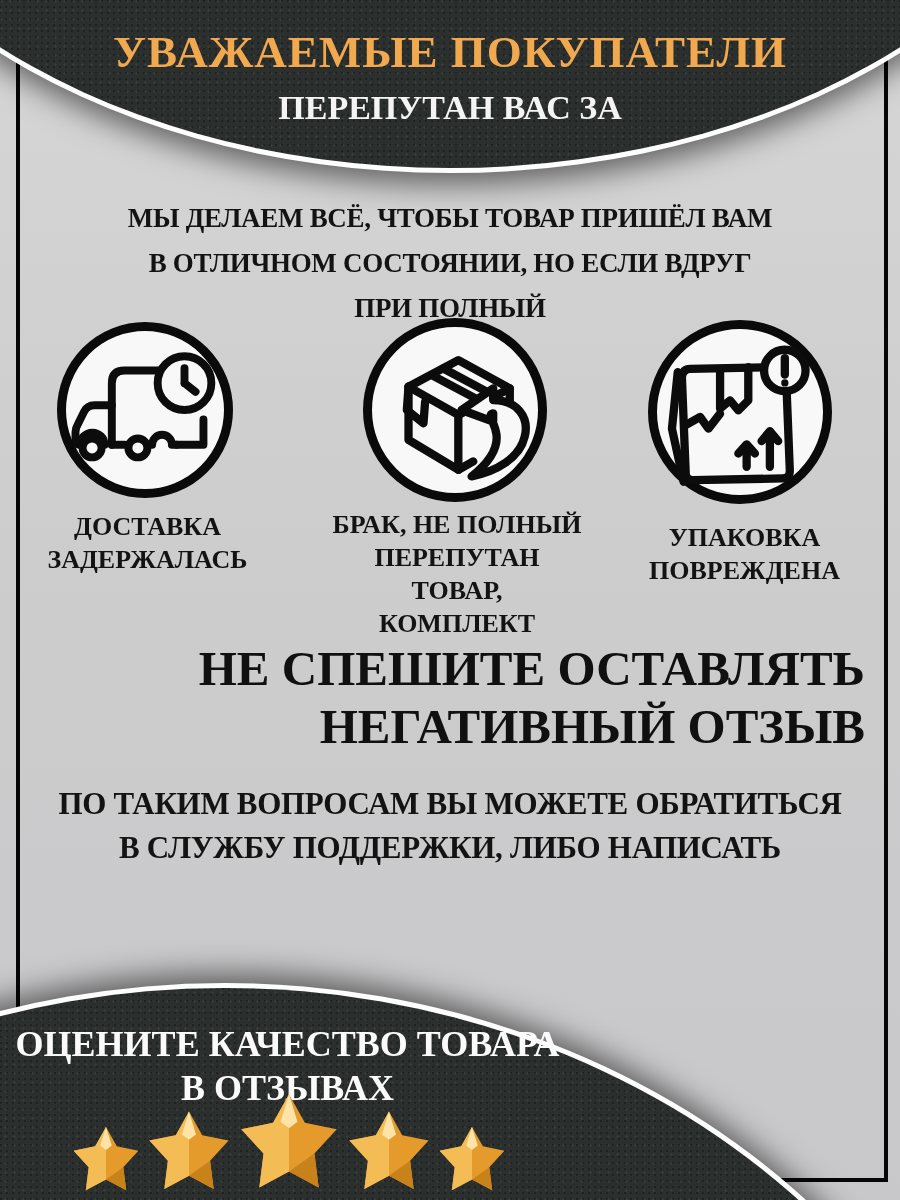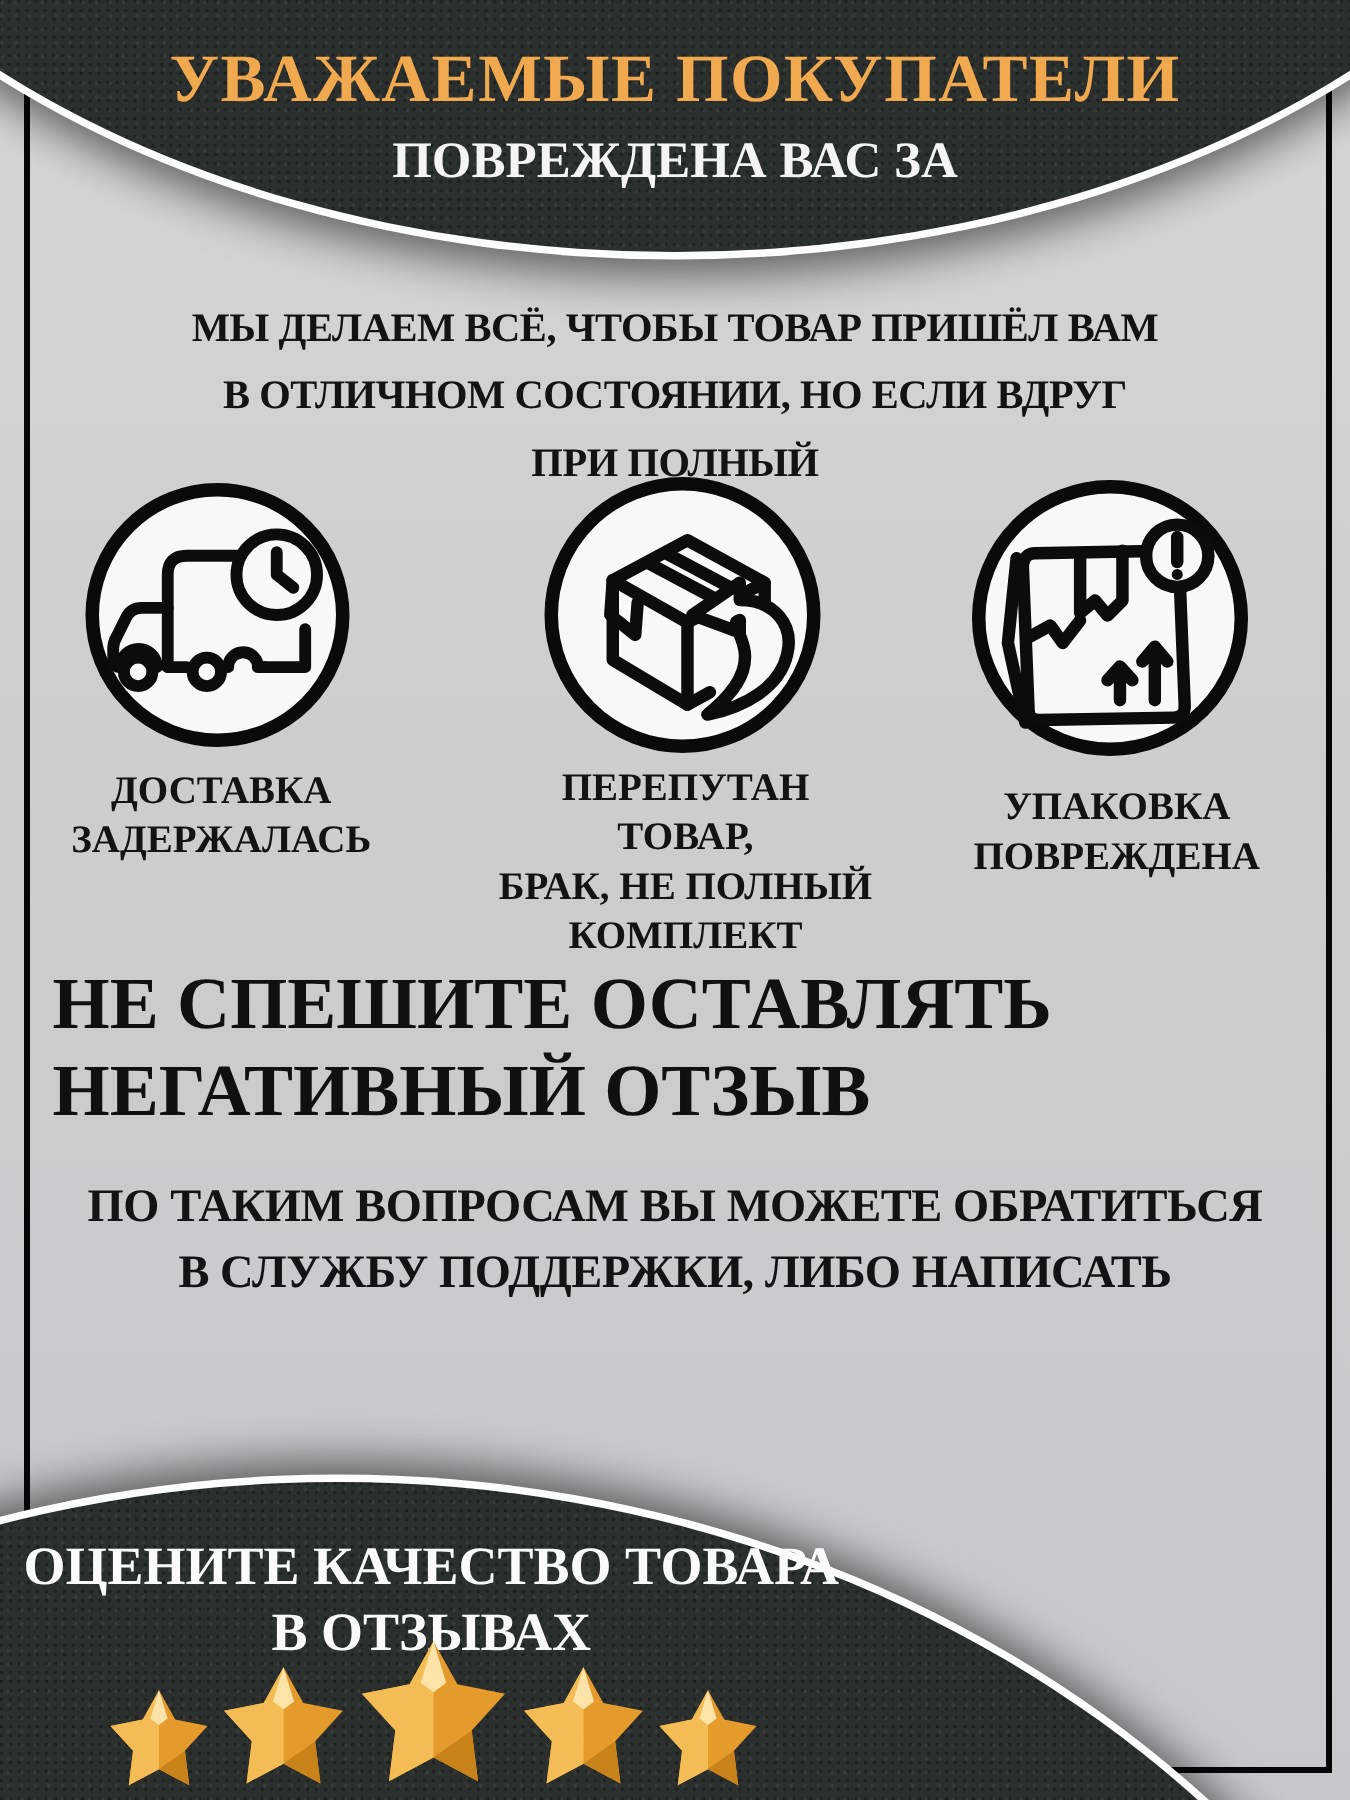--- a/index.html
+++ b/index.html
@@ -27,21 +27,21 @@
     box-shadow:0 0 0 5px #fdfdfd, 0 -14px 30px rgba(0,0,0,0.55);}
 
   
   .header-text{left:0;top:26px;width:900px;text-align:center;z-index:4;}
   .header-title{font-size:45px;font-weight:700;letter-spacing:1px;color:#f0a94e;}
   .header-sub{margin-top:10px;font-size:34px;line-height:40px;font-weight:700;color:#f4f4f4;}
 
   
   .intro{left:35px;top:196px;width:830px;text-align:center;z-index:2;
     font-size:27px;line-height:45px;font-weight:700;color:#131313;letter-spacing:-0.3px;}
-  .heading{left:35px;top:640px;width:830px;text-align:left;z-index:2;
+  .heading{left:35px;top:640px;width:830px;text-align:right;z-index:2;
     font-size:49px;line-height:58px;font-weight:700;color:#101010;}
   .support{left:35px;top:782px;width:830px;text-align:center;z-index:2;
     font-size:31px;line-height:44px;font-weight:700;color:#131313;letter-spacing:-0.3px;}
 
   
   .circle{border-radius:50%;border:9px solid #0a0a0a;background:#f8f8f8;
     box-sizing:border-box;z-index:2;}
   .c1{left:57px;top:322px;width:176px;height:176px;}
   .c2{left:363px;top:318px;width:184px;height:184px;}
   .c3{left:648px;top:320px;width:184px;height:184px;}
@@ -68,21 +68,21 @@
 <body>
 
 <div class="stage">
 
   <div class="abs frame-border"></div>
 
   <div class="abs panel header"></div>
   <div class="abs header-text">
     <div class="header-title">УВАЖАЕМЫЕ ПОКУПАТЕЛИ</div>
     <div class="header-sub">
-      <div>ПОВРЕЖДЕНА ВАС ЗА</div>
+      <div>ПЕРЕПУТАН ВАС ЗА</div>
     </div>
   </div>
 
   <div class="abs intro">
     <div>МЫ ДЕЛАЕМ ВСЁ, ЧТОБЫ ТОВАР ПРИШЁЛ ВАМ</div>
     <div>В ОТЛИЧНОМ СОСТОЯНИИ, НО ЕСЛИ ВДРУГ</div>
     <div>ПРИ ПОЛНЫЙ</div>
   </div>
 
   <div class="abs circle c1">
@@ -122,22 +122,22 @@
       <path class="line" stroke-width="4.5" d="M77,17.5 V27.5"></path>
       <circle cx="77" cy="32.5" r="2.2" fill="#0c0c0c"></circle>
     </svg>
   </div>
 
   <div class="abs issue-label l1">
     <div>ДОСТАВКА</div>
     <div>ЗАДЕРЖАЛАСЬ</div>
   </div>
   <div class="abs issue-label l2">
+    <div>БРАК, НЕ ПОЛНЫЙ</div>
     <div>ПЕРЕПУТАН ТОВАР,</div>
-    <div>БРАК, НЕ ПОЛНЫЙ</div>
     <div>КОМПЛЕКТ</div>
   </div>
   <div class="abs issue-label l3">
     <div>УПАКОВКА</div>
     <div>ПОВРЕЖДЕНА</div>
   </div>
 
   <div class="abs heading">
     <div>НЕ СПЕШИТЕ ОСТАВЛЯТЬ</div>
     <div>НЕГАТИВНЫЙ ОТЗЫВ</div>

